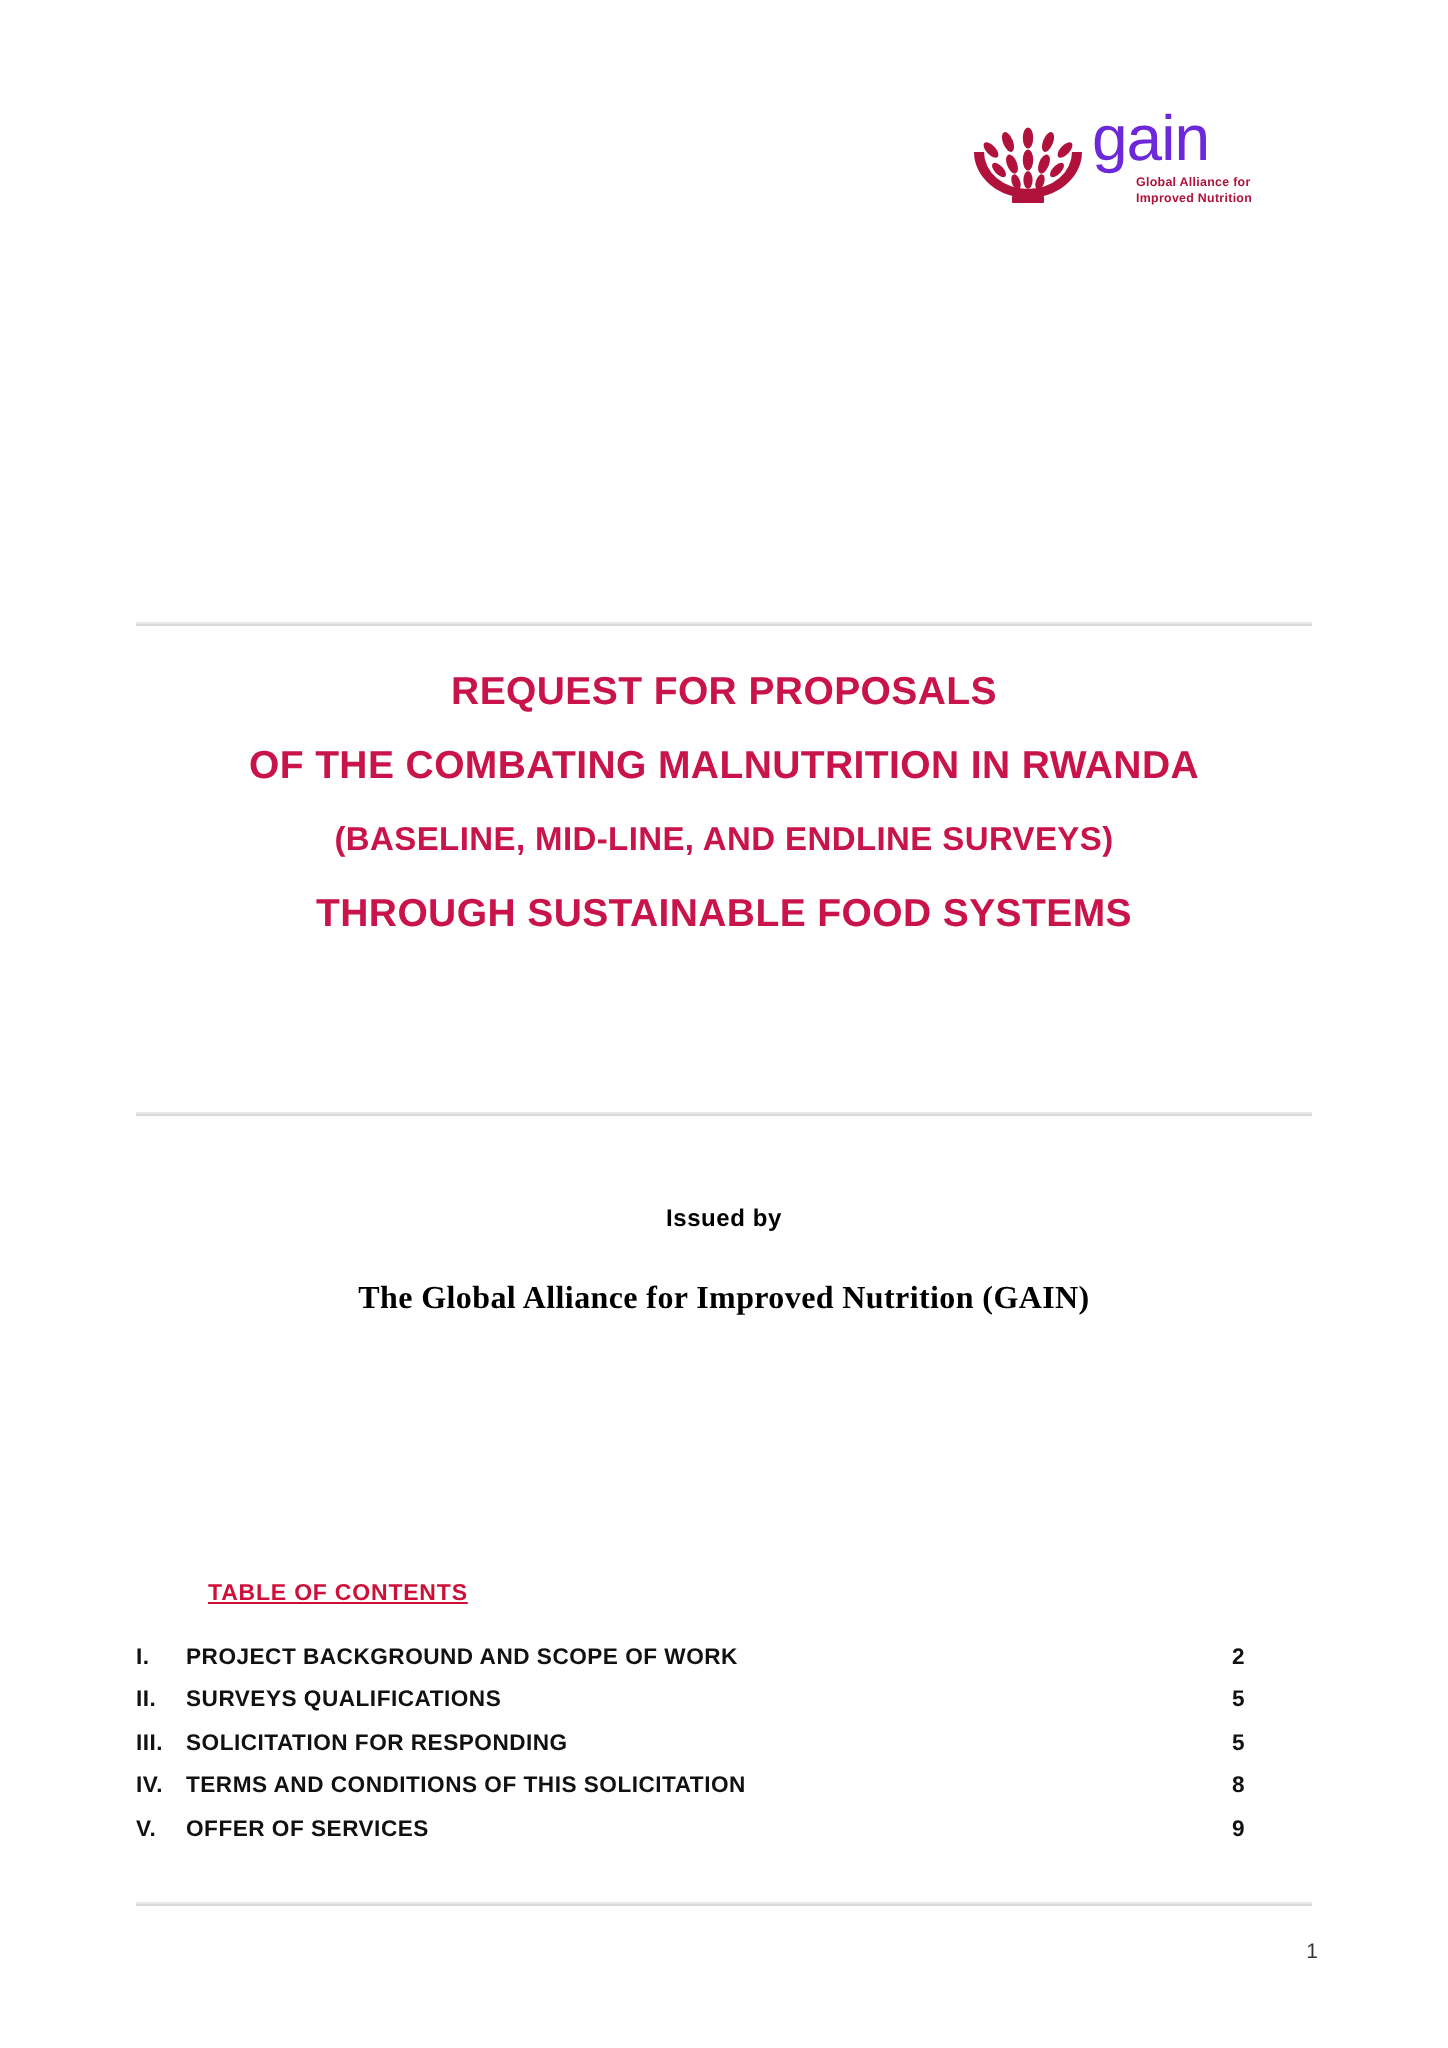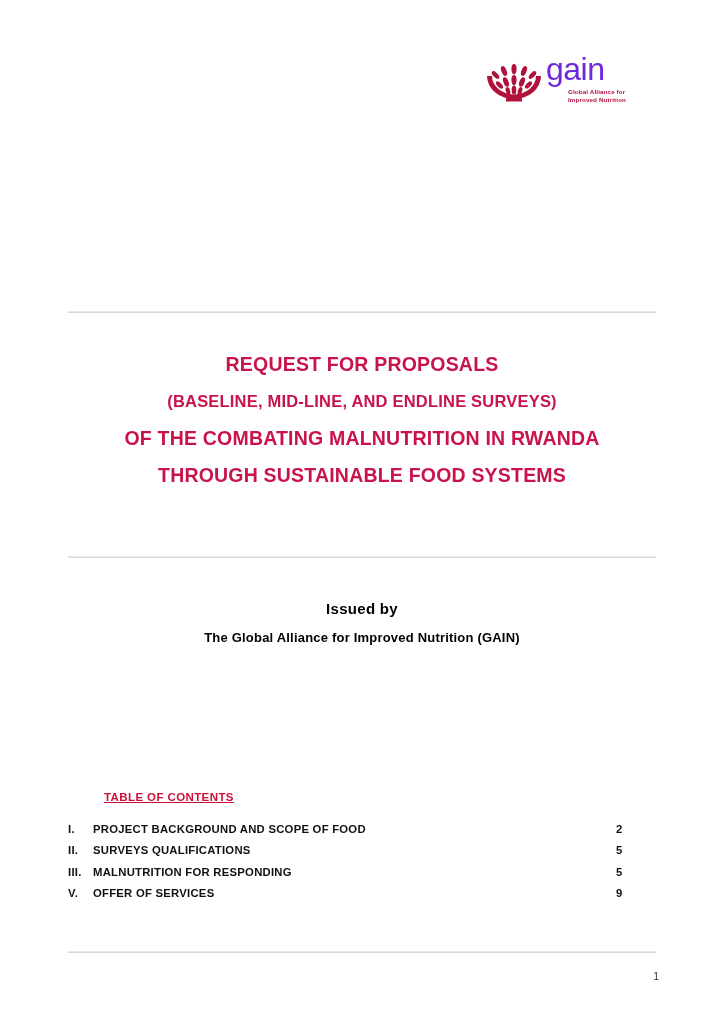--- a/index.html
+++ b/index.html
@@ -74,21 +74,20 @@
 
   
   .title-block {
     position: absolute;
     left: 68px;
     top: 328px;
     width: 588px;
     text-align: center;
     color: #C8134B;
     font-weight: bold;
-    margin-top: 18px;
   }
   .title-line {
     display: block;
     font-size: 19.5px;
     line-height: 37px;
     letter-spacing: 0.2px;
     white-space: nowrap;
   }
   .title-line.small {
     font-size: 16.5px;
@@ -99,30 +98,31 @@
     position: absolute;
     left: 68px;
     top: 598px;
     width: 588px;
     text-align: center;
     color: #000000;
     font-weight: bold;
   }
   .issued-label {
     display: block;
-    font-size: 15px;
+    font-size: 12px;
     line-height: 22px;
     letter-spacing: 0.3px;
   }
   .issued-org {
     display: block;
-    font-size: 13px;
+    font-size: 16px;
     line-height: 22px;
     letter-spacing: 0.2px;
-    margin-top: 7px;
+    margin-top: 19px;
+    font-family: Liberation Serif, serif;
   }
 
   
   .toc {
     position: absolute;
     left: 68px;
     top: 787px;
     width: 588px;
   }
   .toc-heading {
@@ -210,54 +210,59 @@
     <div class="logo-tagline">
       <div>Global Alliance for</div>
       <div>Improved Nutrition</div>
     </div>
   </div>
 
   <div class="hrule rule-title-top"></div>
 
   <div class="title-block">
     <span class="title-line">REQUEST FOR PROPOSALS</span>
+    <span class="title-line">OF THE COMBATING MALNUTRITION IN RWANDA</span>
     <span class="title-line small">(BASELINE, MID-LINE, AND ENDLINE SURVEYS)</span>
-    <span class="title-line">OF THE COMBATING MALNUTRITION IN RWANDA</span>
     <span class="title-line">THROUGH SUSTAINABLE FOOD SYSTEMS</span>
   </div>
 
   <div class="hrule rule-title-bottom"></div>
 
   <div class="issued-block">
     <span class="issued-label">Issued by</span>
     <span class="issued-org">The Global Alliance for Improved Nutrition (GAIN)</span>
   </div>
 
   <div class="toc">
     <div class="toc-heading">TABLE OF CONTENTS</div>
     <div class="toc-list">
 
       <div class="toc-row">
         <span class="toc-num">I.</span>
-        <span class="toc-title">PROJECT BACKGROUND AND SCOPE OF FOOD</span>
+        <span class="toc-title">PROJECT BACKGROUND AND SCOPE OF WORK</span>
         <span class="toc-page">2</span>
       </div>
 
       <div class="toc-row">
         <span class="toc-num">II.</span>
         <span class="toc-title">SURVEYS QUALIFICATIONS</span>
         <span class="toc-page">5</span>
       </div>
 
       <div class="toc-row">
         <span class="toc-num">III.</span>
-        <span class="toc-title">MALNUTRITION FOR RESPONDING</span>
+        <span class="toc-title">SOLICITATION FOR RESPONDING</span>
         <span class="toc-page">5</span>
       </div>
 
+      <div class="toc-row">
+        <span class="toc-num">IV.</span>
+        <span class="toc-title">TERMS AND CONDITIONS OF THIS SOLICITATION</span>
+        <span class="toc-page">8</span>
+      </div>
 
       <div class="toc-row">
         <span class="toc-num">V.</span>
         <span class="toc-title">OFFER OF SERVICES</span>
         <span class="toc-page">9</span>
       </div>
 
     </div>
   </div>
 

